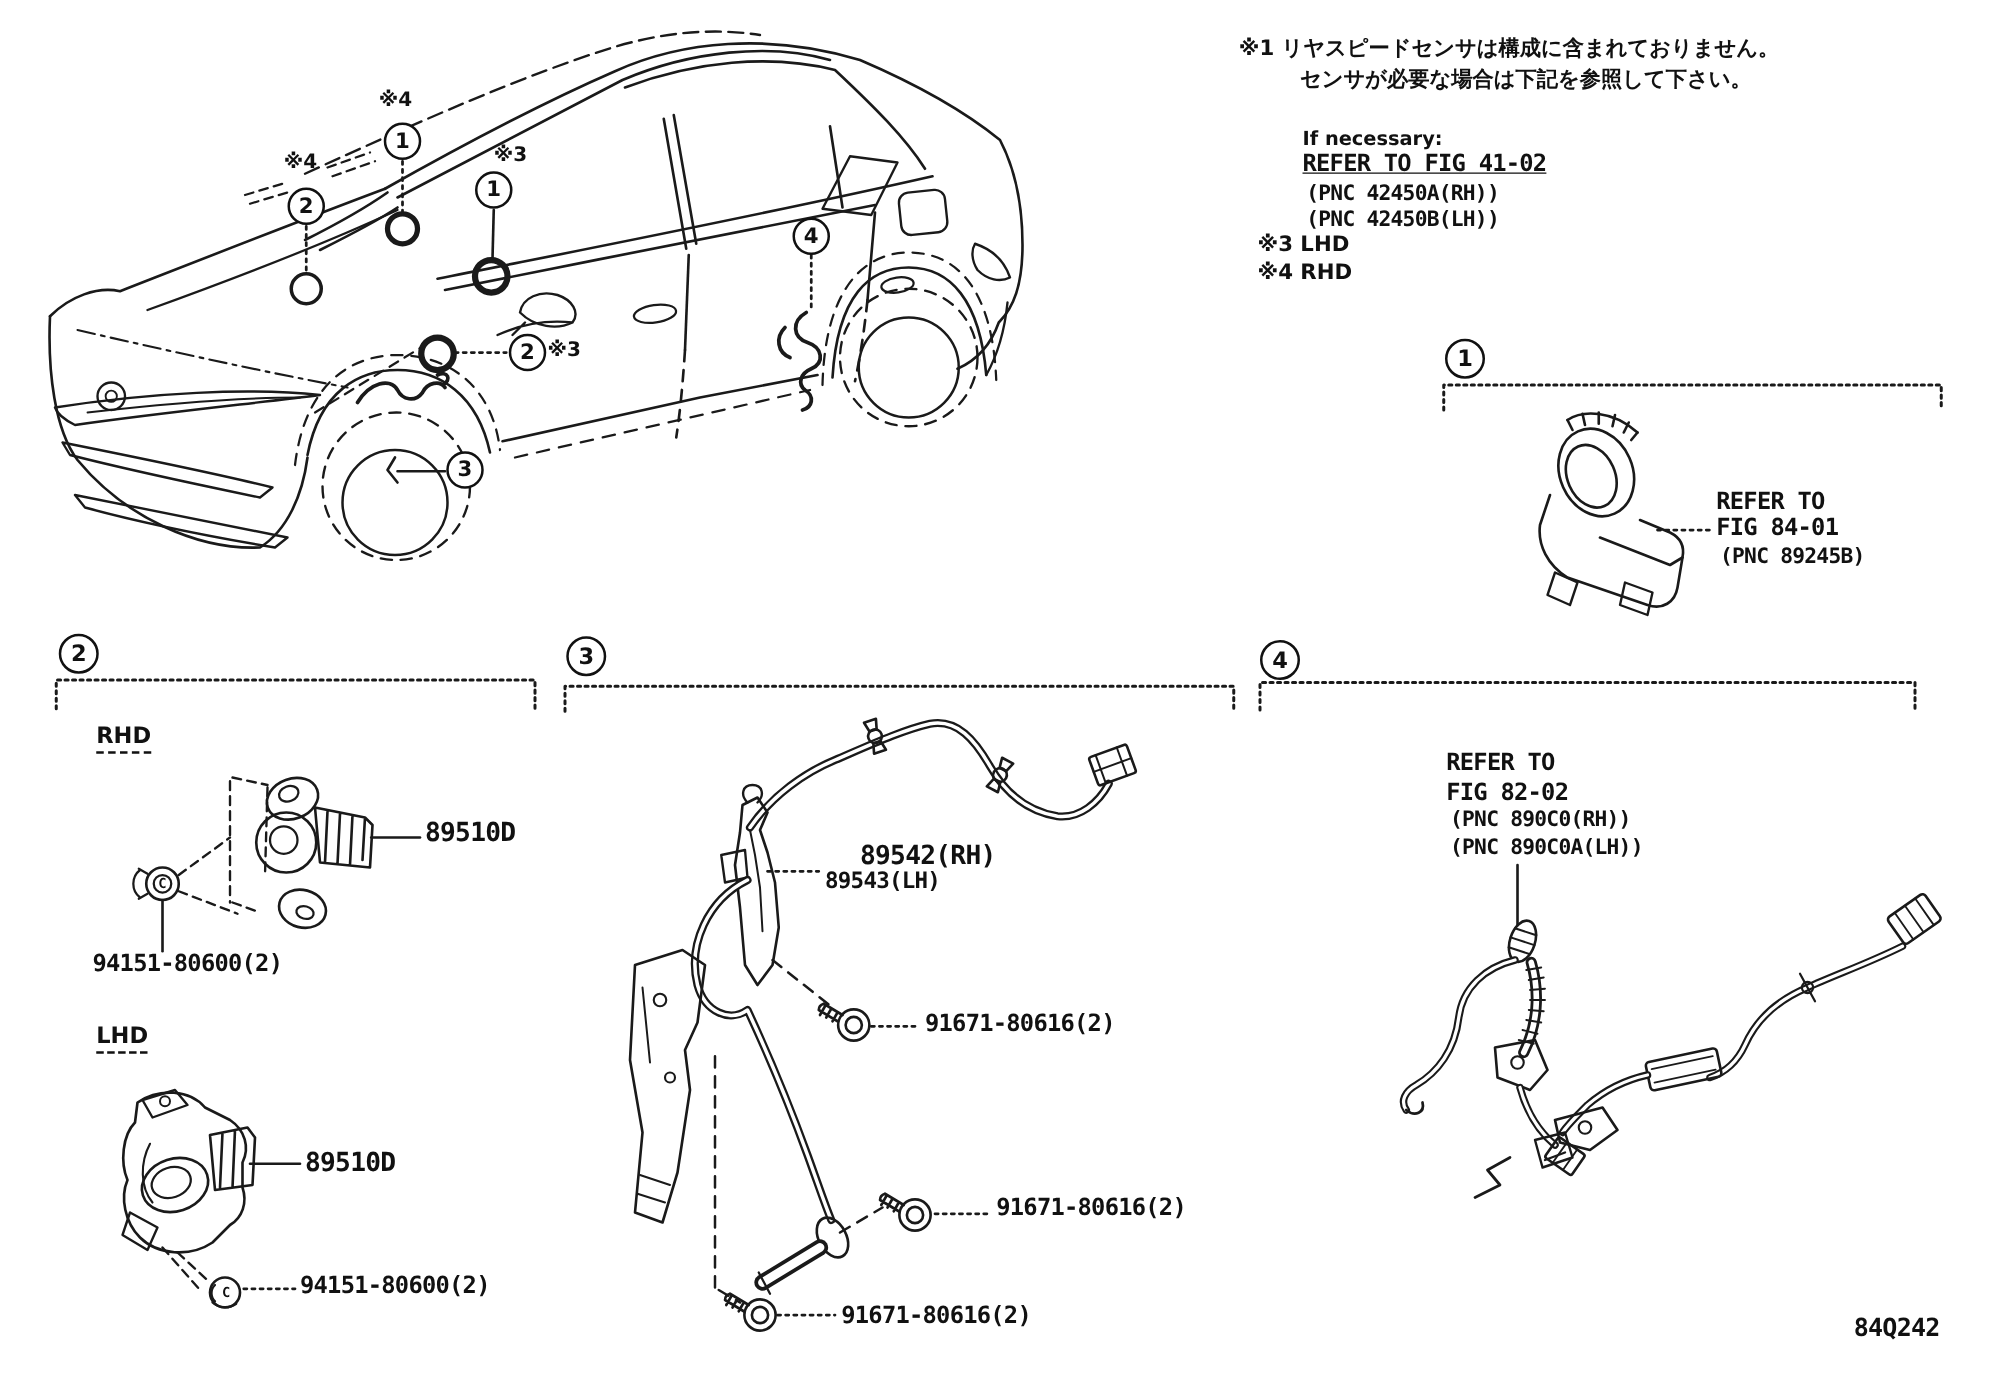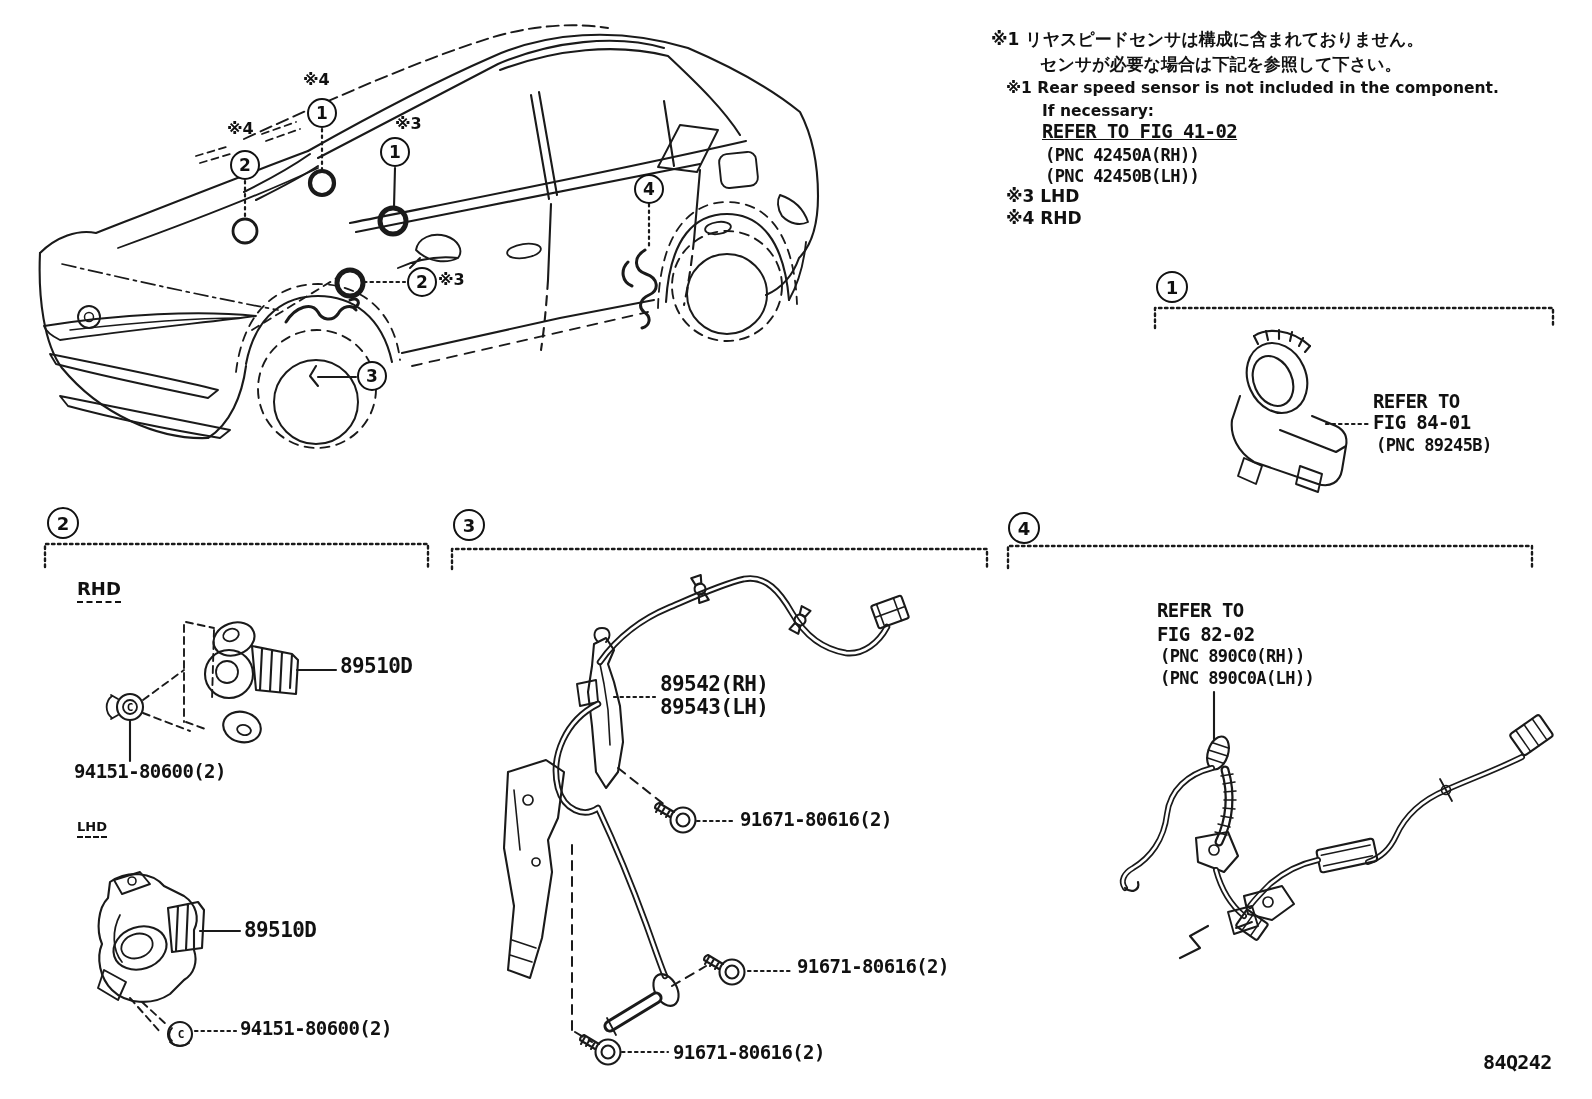--- a/index.html
+++ b/index.html
@@ -246,21 +246,20 @@
     <path d="M 1318,860 C 1300,864 1284,872 1270,884 C 1260,894 1254,900 1250,906" stroke-width="6"></path>
     <path d="M 1318,860 C 1300,864 1284,872 1270,884 C 1260,894 1254,900 1250,906" stroke="#ffffff" stroke-width="2.6"></path>
     <path d="M 1244,896 L 1282,886 L 1294,904 L 1272,920 L 1248,914 Z"></path>
     <circle cx="1268" cy="902" r="5" stroke-width="1.7"></circle>
     <path d="M 1228,912 L 1252,906 L 1258,926 L 1234,934 Z M 1236,928 L 1252,922" stroke-width="1.9"></path>
   </g>
 </svg>
 
   <div class="lbl f-note" style="left:991px;top:31px;font-size:17px;">※1 リヤスピードセンサは構成に含まれておりません。</div>
   <div class="lbl f-note" style="left:1040px;top:56px;font-size:17px;">センサが必要な場合は下記を参照して下さい。</div>
-  <div class="lbl f-note" style="left:1006px;top:80px;font-size:15.5px;">※1 Rear speed sensor is not included in the component.</div>
   <div class="lbl f-note" style="left:1042px;top:103px;font-size:15.5px;">If necessary:</div>
   <div class="lbl f-mono" style="left:1042px;top:122px;font-size:19px;text-decoration:underline;">REFER TO FIG 41-02</div>
   <div class="lbl f-mono" style="left:1045px;top:147px;font-size:17px;">(PNC 42450A(RH))</div>
   <div class="lbl f-mono" style="left:1045px;top:168px;font-size:17px;">(PNC 42450B(LH))</div>
   <div class="lbl f-note" style="left:1006px;top:188px;font-size:17px;">※3 LHD</div>
   <div class="lbl f-note" style="left:1006px;top:210px;font-size:17px;">※4 RHD</div>
 
   <div class="lbl f-note" style="left:303px;top:72px;font-size:16px;font-weight:bold;">※4</div>
   <div class="lbl f-note" style="left:227px;top:121px;font-size:16px;font-weight:bold;">※4</div>
   <div class="lbl f-note" style="left:395px;top:116px;font-size:16px;font-weight:bold;">※3</div>
@@ -296,30 +295,30 @@
     </div>
   <div class="co co-lg" style="left:1008px;top:512px;">
       <span>4</span>
     </div>
 
   <div class="lbl f-mono" style="left:1373px;top:392px;font-size:19px;">REFER TO</div>
   <div class="lbl f-mono" style="left:1373px;top:413px;font-size:19px;">FIG 84-01</div>
   <div class="lbl f-mono" style="left:1376px;top:437px;font-size:17px;">(PNC 89245B)</div>
 
   <div class="lbl f-note ul-dash" style="left:77px;top:580px;font-size:18px;font-weight:bold;">RHD</div>
-  <div class="lbl f-note ul-dash" style="left:77px;top:820px;font-size:13px;font-weight:bold;">LHD</div>
+  <div class="lbl f-note ul-dash" style="left:77px;top:820px;font-size:18px;font-weight:bold;">LHD</div>
   <div class="lbl f-mono" style="left:340px;top:655px;font-size:21px;">89510D</div>
   <div class="lbl f-mono" style="left:244px;top:919px;font-size:21px;">89510D</div>
   <div class="lbl f-mono" style="left:74px;top:762px;font-size:19px;">94151-80600(2)</div>
   <div class="lbl f-mono" style="left:240px;top:1019px;font-size:19px;">94151-80600(2)</div>
   <div class="nutmark" style="left:130px;top:707px;">C</div>
   <div class="nutmark" style="left:181px;top:1034px;">C</div>
 
-  <div class="lbl f-mono" style="left:660px;top:673px;font-size:21px;">89542(RH)</div>
-  <div class="lbl f-mono" style="left:660px;top:696px;font-size:21px;">89543(LH)</div>
+  <div class="lbl f-mono" style="left:688px;top:673px;font-size:21px;">89542(RH)</div>
+  <div class="lbl f-mono" style="left:660px;top:696px;font-size:18px;">89543(LH)</div>
   <div class="lbl f-mono" style="left:740px;top:810px;font-size:19px;">91671-80616(2)</div>
   <div class="lbl f-mono" style="left:797px;top:957px;font-size:19px;">91671-80616(2)</div>
   <div class="lbl f-mono" style="left:673px;top:1043px;font-size:19px;">91671-80616(2)</div>
 
   <div class="lbl f-mono" style="left:1157px;top:601px;font-size:19px;">REFER TO</div>
   <div class="lbl f-mono" style="left:1157px;top:625px;font-size:19px;">FIG 82-02</div>
   <div class="lbl f-mono" style="left:1160px;top:648px;font-size:17px;">(PNC 890C0(RH))</div>
   <div class="lbl f-mono" style="left:1160px;top:670px;font-size:17px;text-align:right;">(PNC 890C0A(LH))</div>
 
   <div class="lbl f-mono" style="left:1483px;top:1052px;font-size:20px;">84Q242</div>

